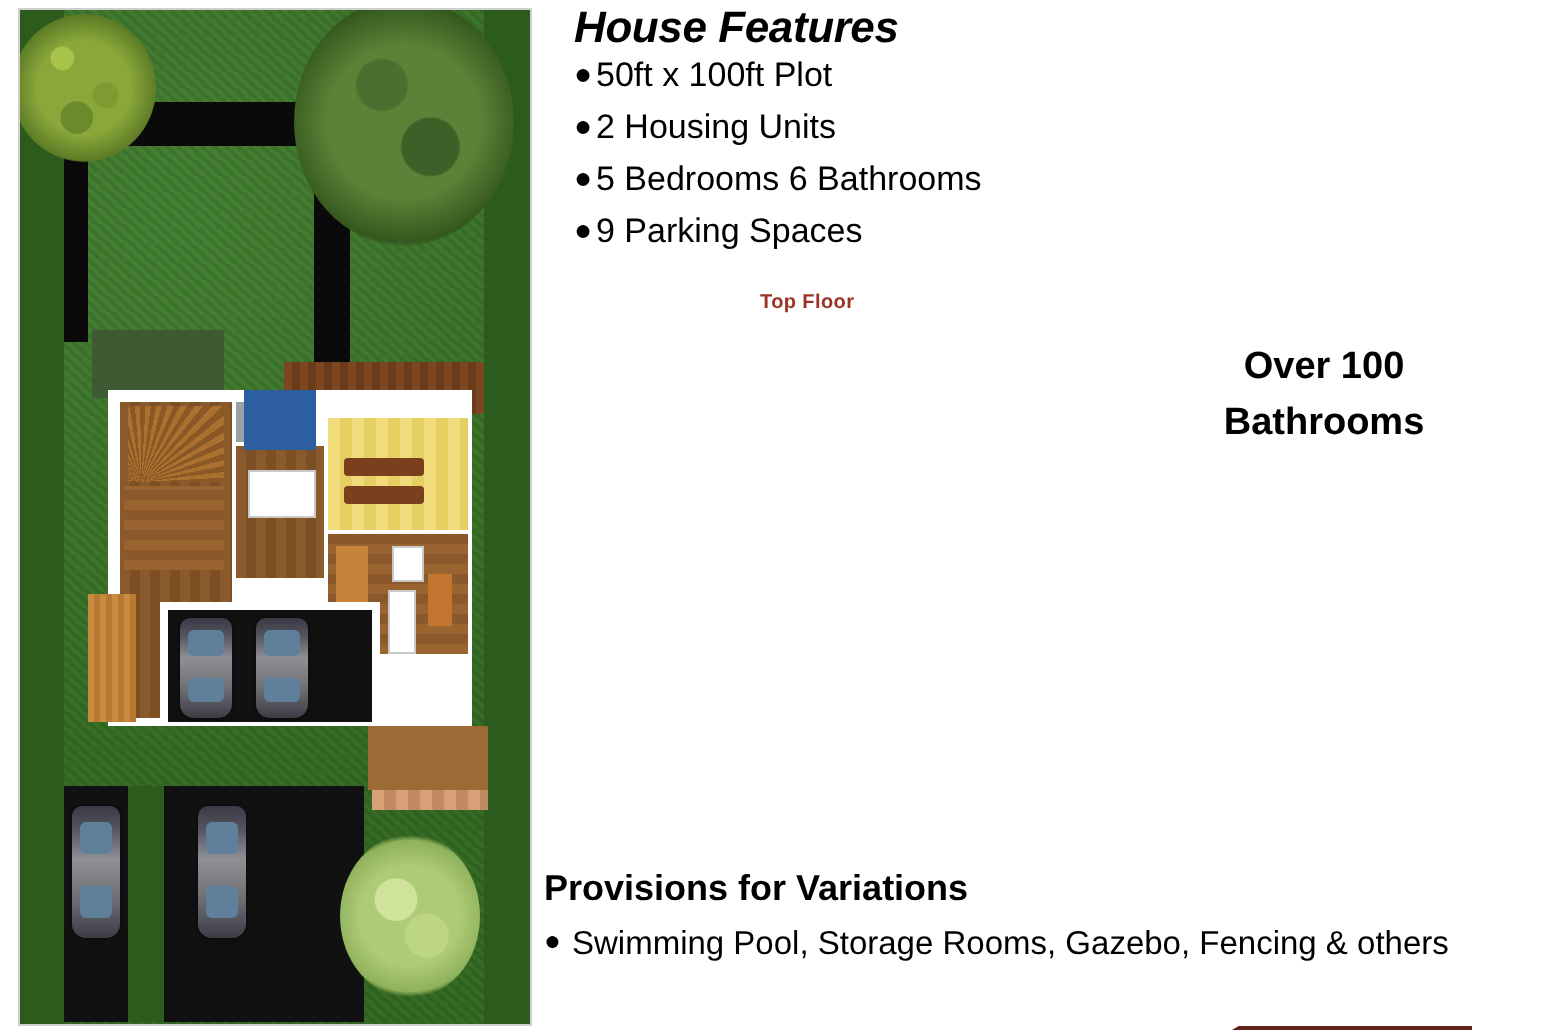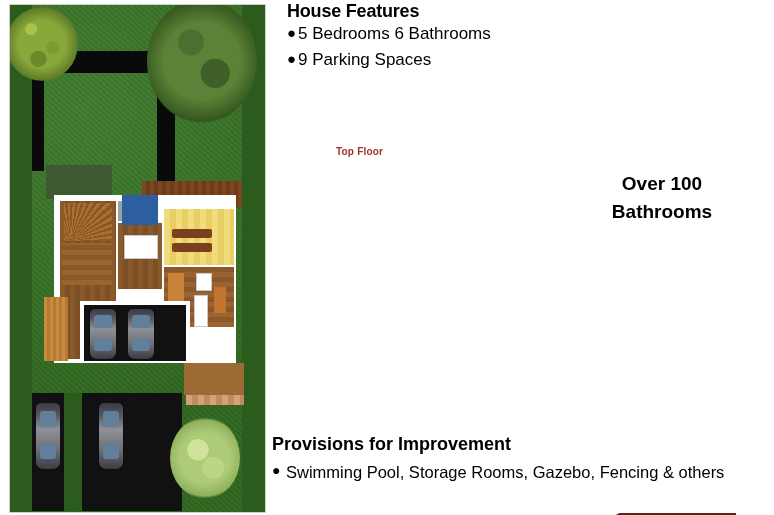--- a/index.html
+++ b/index.html
@@ -2,28 +2,28 @@
 <html><head>
 <meta charset="utf-8">
 <style>
   html,body{margin:0;padding:0;background:#ffffff;}
   body{width:774px;height:515px;position:relative;overflow:hidden;
        font-family:"Liberation Sans", sans-serif;color:#000;}
 
   .abs{position:absolute;}
 
   
-  .h-title{font-weight:bold;font-size:18px;letter-spacing:-0.2px;line-height:1.05;}
+  .h-title{font-weight:bold;font-size:22px;letter-spacing:-0.2px;line-height:1.05;font-style:italic;}
   .feat-list{list-style:none;margin:0;padding:0;}
   .feat-list li{font-size:17px;line-height:1.52;white-space:nowrap;}
   .bullet{display:inline-block;width:11px;font-size:15px;vertical-align:1px;}
 
   .over-title{font-weight:bold;font-size:19px;text-align:center;line-height:1.45;}
 
-  .topfloor-label{font-weight:bold;font-size:10px;color:#9a3325;letter-spacing:.2px;}
+  .topfloor-label{font-weight:bold;font-size:10px;color:#9a3325;letter-spacing:.2px;margin-left:44px;}
 
   .prov-title{font-weight:bold;font-size:18px;}
   .prov-line{font-size:16.5px;line-height:1.35;}
 
   
   .pic{overflow:hidden;position:relative;background:#fff;}
   .pic *{position:absolute;}
 
   
   #sitePlan{border:1px solid #cfcfcf;background:#2f6b23;}
@@ -149,20 +149,22 @@
     <div class="abs car-glass" style="left:4px;top:8px;width:16px;height:16px;"></div>
     <div class="abs car-glass" style="left:4px;top:40px;width:16px;height:16px;"></div>
   </div>
 
   <div class="abs bush" style="left:160px;top:412px;width:70px;height:82px;"></div>
 </div>
 
 <div class="abs" style="left:287px;top:2px;width:235px;">
   <div class="h-title">House Features</div>
   <ul class="feat-list">
+    <li><span class="bullet">●</span><span>50ft x 100ft Plot</span></li>
+    <li><span class="bullet">●</span><span>2 Housing Units</span></li>
     <li><span class="bullet">●</span><span>5 Bedrooms 6 Bathrooms</span></li>
     <li><span class="bullet">●</span><span>9 Parking Spaces</span></li>
   </ul>
 </div>
 
 <div class="abs pic" id="houseTop" style="left:518px;top:2px;width:256px;height:155px;">
   <div class="abs ht-sky" style="left:0;top:0;width:100%;height:100%;"></div>
 
   <div class="abs ht-roof" style="left:2px;top:2px;width:216px;height:58px;
        clip-path:polygon(0% 100%,46% 0%,100% 0%,100% 62%);"></div>
@@ -170,18 +172,18 @@
 </div>
 
 <div class="abs over-title" style="left:552px;top:170px;width:220px;">
   <div>Over 100</div>
   <div>Bathrooms</div>
 </div>
 
 <div class="abs topfloor-label" style="left:336px;top:146px;">Top Floor</div>
 
 <div class="abs" style="left:272px;top:434px;width:496px;">
-  <div class="prov-title">Provisions for Improvement</div>
+  <div class="prov-title">Provisions for Variations</div>
   <div class="prov-line" style="margin-top:6px;display:flex;">
     <span class="bullet" style="width:14px;font-size:14px;">●</span>
     <span style="display:block;max-width:458px;">Swimming Pool, Storage Rooms, Gazebo, Fencing &amp; others</span>
   </div>
 </div>
 
 </body></html>

